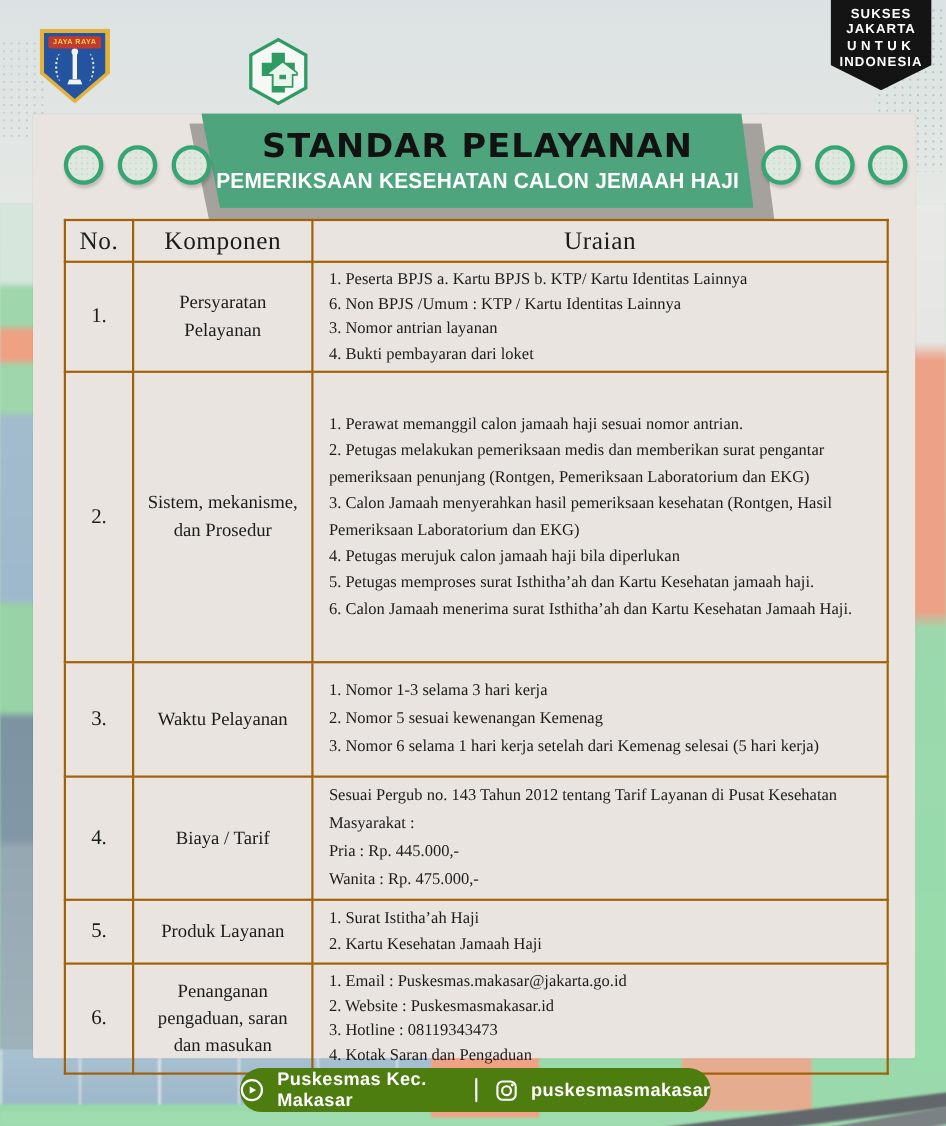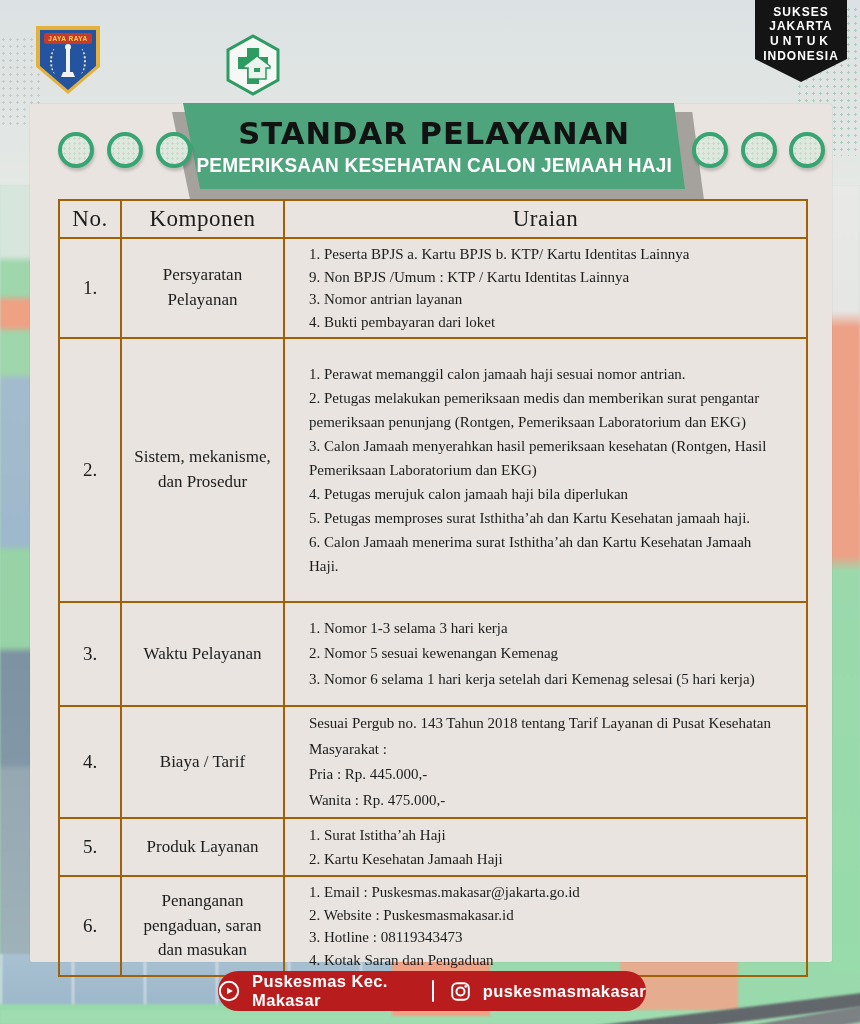--- a/index.html
+++ b/index.html
@@ -91,32 +91,32 @@
 
   
   table.svc { position:absolute; left:58px; top:199px; width:748px; z-index:2;
       border-collapse:collapse; table-layout:fixed; background:transparent;
       font-family:"Liberation Serif", serif; color:#1c1c1c; }
   table.svc col.c-no { width:62px; } table.svc col.c-komp { width:163px; } table.svc col.c-ur { width:523px; }
   table.svc th, table.svc td { border:2px solid #a16207; }
   table.svc th { font-size:23px; font-weight:normal; letter-spacing:.5px; padding:3px 2px; height:38px; }
   td.no { text-align:center; font-size:19px; }
   td.komp { text-align:center; font-size:17px; line-height:1.45; padding:4px 10px; }
-  td.ur { padding:4px 24px; vertical-align:middle; }
+  td.ur { padding:4px 14px; vertical-align:middle; }
   td.ur p { margin:0; font-size:15px; line-height:1.6; }
   tr.r1 { height:100px; } tr.r1 td.ur p { line-height:1.5; }
   tr.r2 { height:264px; }
   tr.r3 { height:104px; } tr.r3 td.ur p { line-height:1.7; }
   tr.r4 { height:104px; } tr.r4 td.ur p { line-height:1.7; }
   tr.r5 { height:57px; } tr.r5 td.ur p { line-height:1.6; }
   tr.r6 { height:96px; } tr.r6 td.ur p { line-height:1.5; }
 
   
   .footer-pill { position:absolute; left:218px; top:971px; width:428px; height:40px; border-radius:20px;
-      background:#b91c1c; z-index:2; display:flex; align-items:center; gap:12px;
+      background:#4d7c0f; z-index:2; display:flex; align-items:center; gap:12px;
       color:#fff; font-weight:bold; font-size:16.5px; letter-spacing:.4px; }
   .footer-pill .sep { width:2px; height:22px; background:#ffffff; border-radius:1px; margin:0 4px; }
   .footer-pill svg { display:block; }
 </style>
 </head>
 <body>
 
 <div class="page">
 
   <div class="sky"></div>
@@ -185,21 +185,21 @@
         <tr>
       <th>No.</th>
       <th>Komponen</th>
       <th>Uraian</th>
     </tr>
     <tr class="r1">
       <td class="no">1.</td>
       <td class="komp">Persyaratan Pelayanan</td>
       <td class="ur">
         <p>1. Peserta BPJS a. Kartu BPJS b. KTP/ Kartu Identitas Lainnya</p>
-        <p>9. Non BPJS /Umum : KTP / Kartu Identitas Lainnya</p>
+        <p>6. Non BPJS /Umum : KTP / Kartu Identitas Lainnya</p>
         <p>3. Nomor antrian layanan</p>
         <p>4. Bukti pembayaran dari loket</p>
       </td>
     </tr>
     <tr class="r2">
       <td class="no">2.</td>
       <td class="komp">Sistem, mekanisme, dan Prosedur</td>
       <td class="ur">
         <p>1. Perawat memanggil calon jamaah haji sesuai nomor antrian.</p>
         <p>2. Petugas melakukan pemeriksaan medis dan memberikan surat pengantar pemeriksaan penunjang (Rontgen, Pemeriksaan Laboratorium dan EKG)</p>
@@ -215,21 +215,21 @@
       <td class="ur">
         <p>1. Nomor 1-3 selama 3 hari kerja</p>
         <p>2. Nomor 5 sesuai kewenangan Kemenag</p>
         <p>3. Nomor 6 selama 1 hari kerja setelah dari Kemenag selesai (5 hari kerja)</p>
       </td>
     </tr>
     <tr class="r4">
       <td class="no">4.</td>
       <td class="komp">Biaya / Tarif</td>
       <td class="ur">
-        <p>Sesuai Pergub no. 143 Tahun 2018 tentang Tarif Layanan di Pusat Kesehatan Masyarakat :</p>
+        <p>Sesuai Pergub no. 143 Tahun 2012 tentang Tarif Layanan di Pusat Kesehatan Masyarakat :</p>
         <p>Pria : Rp. 445.000,-</p>
         <p>Wanita : Rp. 475.000,-</p>
       </td>
     </tr>
     <tr class="r5">
       <td class="no">5.</td>
       <td class="komp">Produk Layanan</td>
       <td class="ur">
         <p>1. Surat Istitha’ah Haji</p>
         <p>2. Kartu Kesehatan Jamaah Haji</p>

